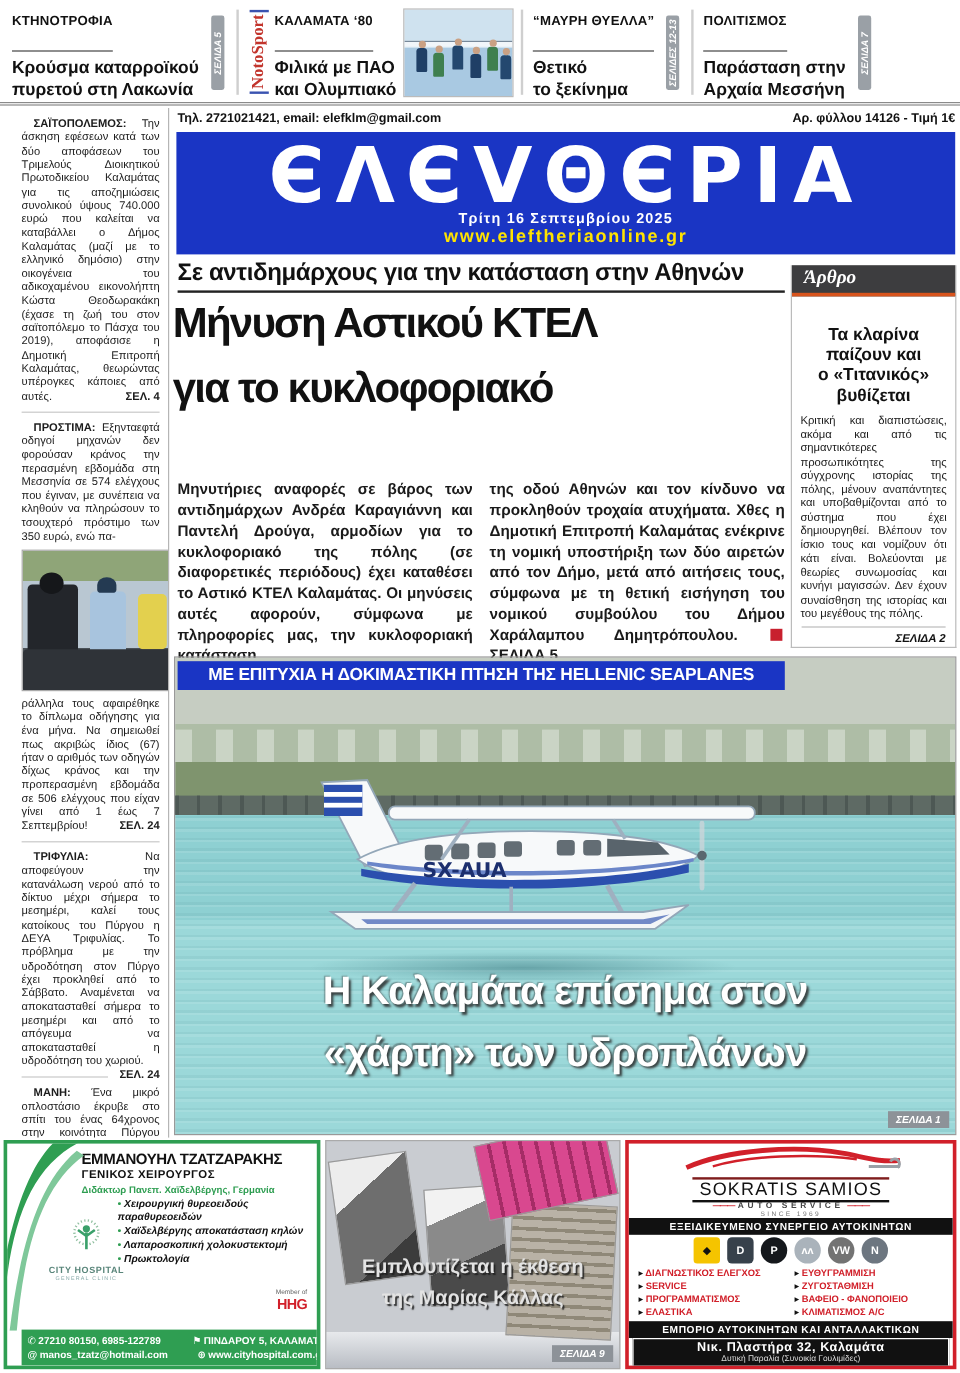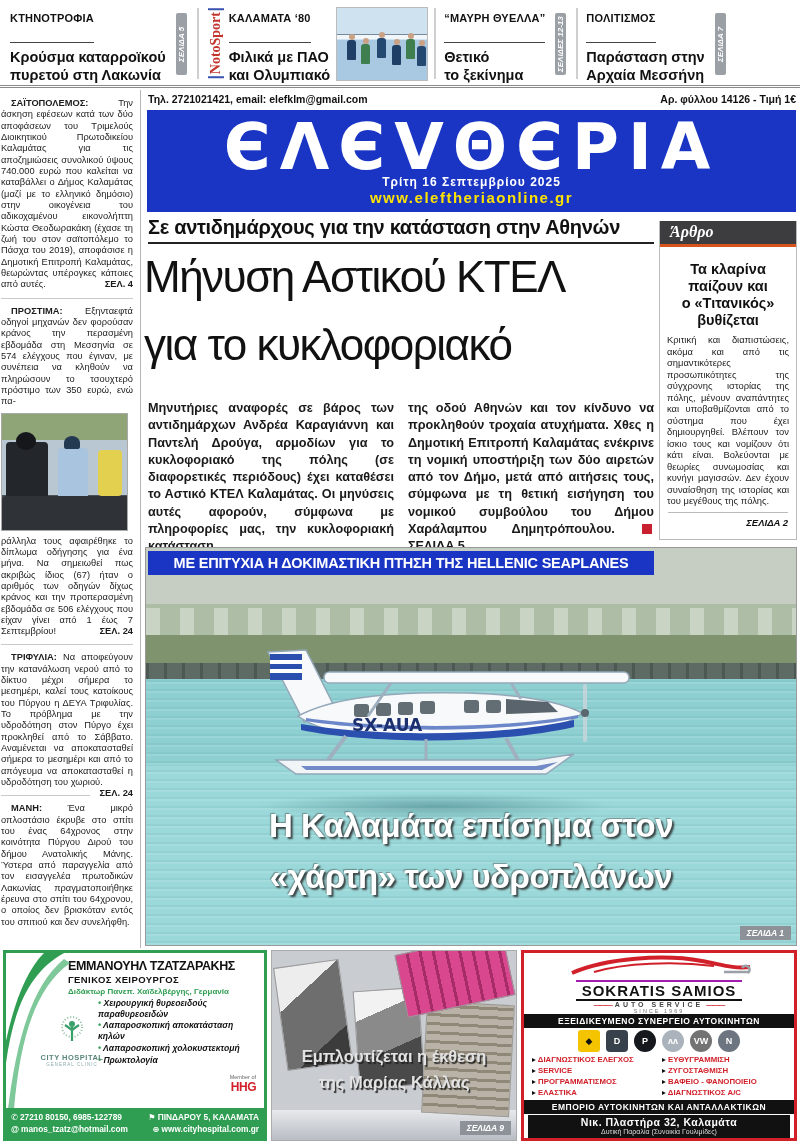--- a/index.html
+++ b/index.html
@@ -33,46 +33,46 @@
             font-size:10.5px;font-weight:bold;}
   .mastblue{position:absolute;top:110px;left:147px;width:649px;height:102px;background:#1a35c4;
             color:#fff;text-align:center;overflow:hidden;}
   .mastlogo{font-family:"DejaVu Sans",sans-serif;font-weight:700;font-size:64px;line-height:60px;
             letter-spacing:9px;margin-top:7px;}
   .mastdate{font-size:12px;font-weight:bold;letter-spacing:1px;margin-top:-2px;}
   .mastsite{font-size:15px;font-weight:bold;color:#ffe300;letter-spacing:1.5px;}
 
   
   .sidebar{position:absolute;top:90px;left:0;width:141px;height:858px;border-right:1px solid #b5b5b5;
-           padding:8px 7px 0 1px;overflow:hidden;}
+           padding:8px 7px 0 18px;overflow:hidden;}
   .sbitem{font-size:9.3px;line-height:1.22;text-align:justify;color:#1c1c1c;font-weight:500;}
   .sbitem p{margin:0;text-indent:10px;}
   .sbtag{font-weight:800;}
   .sbref{font-weight:800;float:right;}
   .sbsep{border:none;border-top:1px solid #c9c9c9;margin:7px 0;}
   .policephoto{width:127px;height:118px;margin:5px 0;border:1px solid #aaa;position:relative;overflow:hidden;
                background:linear-gradient(#8fa578 0 22%,#b9c7d2 22% 70%,#4a5157 70% 100%);}
   .pfig{position:absolute;border-radius:4px;}
 
   
   .kicker{position:absolute;top:216px;left:148px;width:506px;font-size:20px;font-weight:800;
           border-bottom:2.5px solid #222;padding-bottom:3px;letter-spacing:-.3px;}
-  .headline{position:absolute;top:243px;left:144px;width:512px;font-size:44px;line-height:1.55;
-            font-weight:400;letter-spacing:-1.5px;text-align:left;}
+  .headline{position:absolute;top:243px;left:144px;width:512px;font-size:35px;line-height:1.55;
+            font-weight:700;letter-spacing:-1.5px;text-align:left;}
   .bodycols{position:absolute;top:400px;left:148px;width:506px;height:142px;display:flex;gap:14px;}
   .bodycols p{margin:0;width:246px;font-size:12.7px;line-height:1.36;text-align:justify;font-weight:600;color:#1a1a1a;}
   .redsq{display:inline-block;width:10px;height:10px;background:#c8202e;margin:0 2px -1px 2px;}
   .pref{font-weight:800;}
 
   
   .arthro{position:absolute;top:221px;left:659px;width:138px;height:319px;border:1px solid #bbb;
           border-top:none;background:#fff;}
   .arthro-head{background:#3d3d3f;color:#fff;font-family:"Liberation Serif","DejaVu Serif",serif;
                font-style:italic;font-weight:bold;font-size:16px;padding:2px 10px 3px;border-bottom:3px solid #d8541d;}
-  .arthro-title{font-size:14.5px;font-weight:800;text-align:center;line-height:1.18;margin:14px 4px 5px;}
+  .arthro-title{font-size:14.5px;font-weight:800;text-align:center;line-height:1.18;margin:24px 4px 5px;}
   .arthro-body{font-size:9.4px;line-height:1.22;text-align:justify;font-weight:500;margin:0 7px;color:#1c1c1c;}
   .arthro-page{font-size:9.5px;font-weight:800;font-style:italic;text-align:right;margin:6px 8px 0;
                border-top:1px solid #bbb;padding-top:4px;}
 
   
   .photo{position:absolute;top:547px;left:145px;width:652px;height:399px;border:1px solid #999;overflow:hidden;
          background:
            linear-gradient(#c6cdc2 0 14%, #aebda6 14% 22%, #7f946e 22% 29%, #5e6a64 29% 33%, #8ed0d2 33% 55%, #9bd8d9 55% 100%);}
   .photo .ripples{position:absolute;left:0;top:33%;width:100%;height:67%;
          background:repeating-linear-gradient(0deg,rgba(255,255,255,.10) 0 2px,rgba(0,60,70,.05) 2px 4px,transparent 4px 9px);}
@@ -102,37 +102,37 @@
   .h-degree{font-size:8px;font-weight:bold;color:#2f9e52;margin:2px 4px 2px 62px;}
   .h-list{margin:2px 2px 0 92px;padding:0;list-style:none;}
   .h-list li{font-size:8.6px;font-weight:800;font-style:italic;line-height:1.25;margin-bottom:1px;}
   .h-list li::before{content:"• ";color:#2f9e52;}
   .h-logo{position:absolute;left:34px;top:62px;width:64px;text-align:center;}
   .h-logo .tree{font-size:0;}
   .h-logo .cname{font-size:7.5px;font-weight:bold;color:#59857a;letter-spacing:.5px;}
   .h-logo .csub{font-size:4.5px;color:#8aa;letter-spacing:1px;}
   .hhg{position:absolute;right:8px;bottom:44px;font-size:5.5px;color:#666;text-align:right;}
   .hhg b{display:block;color:#d1202a;font-size:12px;letter-spacing:-.5px;}
-  .h-bar{position:absolute;left:0;bottom:0;width:100%;background:#2f9e52;color:#fff;
+  .h-bar{position:absolute;left:12px;bottom:0;width:100%;background:#2f9e52;color:#fff;
          font-size:8.3px;font-weight:800;padding:3px 5px;line-height:1.45;}
   .h-bar .row{display:flex;justify-content:space-between;}
   .h-ic{display:inline-block;margin-right:2px;}
 
   
   .ad-callas{width:246px;height:191px;position:relative;background:#c9ccd1;overflow:hidden;border:1px solid #aaa;}
   .c-shelf{position:absolute;left:0;bottom:0;width:100%;height:30px;background:linear-gradient(#e7e9ec,#b9bdc4);}
   .cph{position:absolute;border:1px solid #999;}
   .c-title{position:absolute;top:92px;left:0;width:100%;text-align:center;color:#e3e3e3;font-size:16.5px;
            font-weight:800;line-height:1.6;text-shadow:1.5px 1.5px 1px rgba(30,30,30,.9);}
 
   
   .ad-samios{width:276px;height:191px;border:3px solid #d1202a;background:#fff;position:relative;overflow:hidden;
              display:flex;flex-direction:column;}
   .s-logo{text-align:center;padding-top:1px;}
-  .s-brand{font-size:15px;font-weight:700;letter-spacing:1px;border-top:2px solid #a21caf;border-bottom:2px solid #111;
+  .s-brand{font-size:15px;font-weight:400;letter-spacing:1px;border-top:2px solid #7f1d1d;border-bottom:2px solid #111;
            display:inline-block;padding:0 6px;line-height:1.15;}
   .s-sub{font-size:7px;font-weight:bold;color:#444;letter-spacing:3px;}
   .s-sub::before,.s-sub::after{content:"———";color:#d1202a;letter-spacing:-1px;margin:0 3px;}
   .s-since{font-size:5.5px;color:#777;letter-spacing:2px;}
   .s-bar{background:#111;color:#fff;text-align:center;font-size:8.5px;font-weight:800;
          letter-spacing:.5px;padding:2px 0;}
   .s-brands{display:flex;justify-content:center;gap:6px;padding:2px 0;}
   .s-bicon{width:22px;height:22px;border-radius:50%;display:flex;align-items:center;justify-content:center;
            font-size:9px;font-weight:800;color:#fff;}
   .s-services{display:flex;padding:1px 8px 2px;gap:6px;}
@@ -321,21 +321,21 @@
         <svg width="34" height="34" viewBox="0 0 34 34" class="tree">
           <circle cx="17" cy="12" r="10" fill="none" stroke="#8fbf9f" stroke-width="2" stroke-dasharray="1,2"></circle>
           <circle cx="17" cy="9" r="3" fill="#3aa06a"></circle>
           <path d="M17,12 L17,26 M17,15 L10,10 M17,15 L24,10" stroke="#3aa06a" stroke-width="2.2" fill="none"></path>
         </svg>
         <div class="cname">CITY HOSPITAL</div>
         <div class="csub">GENERAL CLINIC</div>
       </div>
       <ul class="h-list">
         <li>Χειρουργική θυρεοειδούς παραθυρεοειδών</li>
-        <li>Λαπαροσκοπική αποκατάσταση κηλών</li>
+        <li>Χαϊδελβέργης αποκατάσταση κηλών</li>
         <li>Λαπαροσκοπική χολοκυστεκτομή</li>
         <li>Πρωκτολογία</li>
       </ul>
       <div class="hhg">
         <span>Member of</span>
         <b>HHG</b>
       </div>
       <div class="h-bar">
         <div class="row">
           <span><span class="h-ic">✆</span><span>27210 80150, 6985-122789</span></span>
@@ -387,21 +387,21 @@
         <ul>
           <li>ΔΙΑΓΝΩΣΤΙΚΟΣ ΕΛΕΓΧΟΣ</li>
           <li>SERVICE</li>
           <li>ΠΡΟΓΡΑΜΜΑΤΙΣΜΟΣ</li>
           <li>ΕΛΑΣΤΙΚΑ</li>
         </ul>
         <ul>
           <li>ΕΥΘΥΓΡΑΜΜΙΣΗ</li>
           <li>ΖΥΓΟΣΤΑΘΜΙΣΗ</li>
           <li>ΒΑΦΕΙΟ - ΦΑΝΟΠΟΙΕΙΟ</li>
-          <li>ΔΙΑΓΝΩΣΤΙΚΟΣ A/C</li>
+          <li>ΚΛΙΜΑΤΙΣΜΟΣ A/C</li>
         </ul>
       </div>
       <div class="s-bar">ΕΜΠΟΡΙΟ ΑΥΤΟΚΙΝΗΤΩΝ ΚΑΙ ΑΝΤΑΛΛΑΚΤΙΚΩΝ</div>
       <div class="s-footer">
         <div class="s-addr1">Νικ. Πλαστήρα 32, Καλαμάτα</div>
         <div class="s-addr2">Δυτική Παραλία (Συνοικία Γουλιμίδες)</div>
         <div class="s-phones">
           <span><span class="cic">✆</span><span>27210 27325</span></span>
           <span><span class="cic">✆</span><span>6984 597 400</span></span>
         </div>

